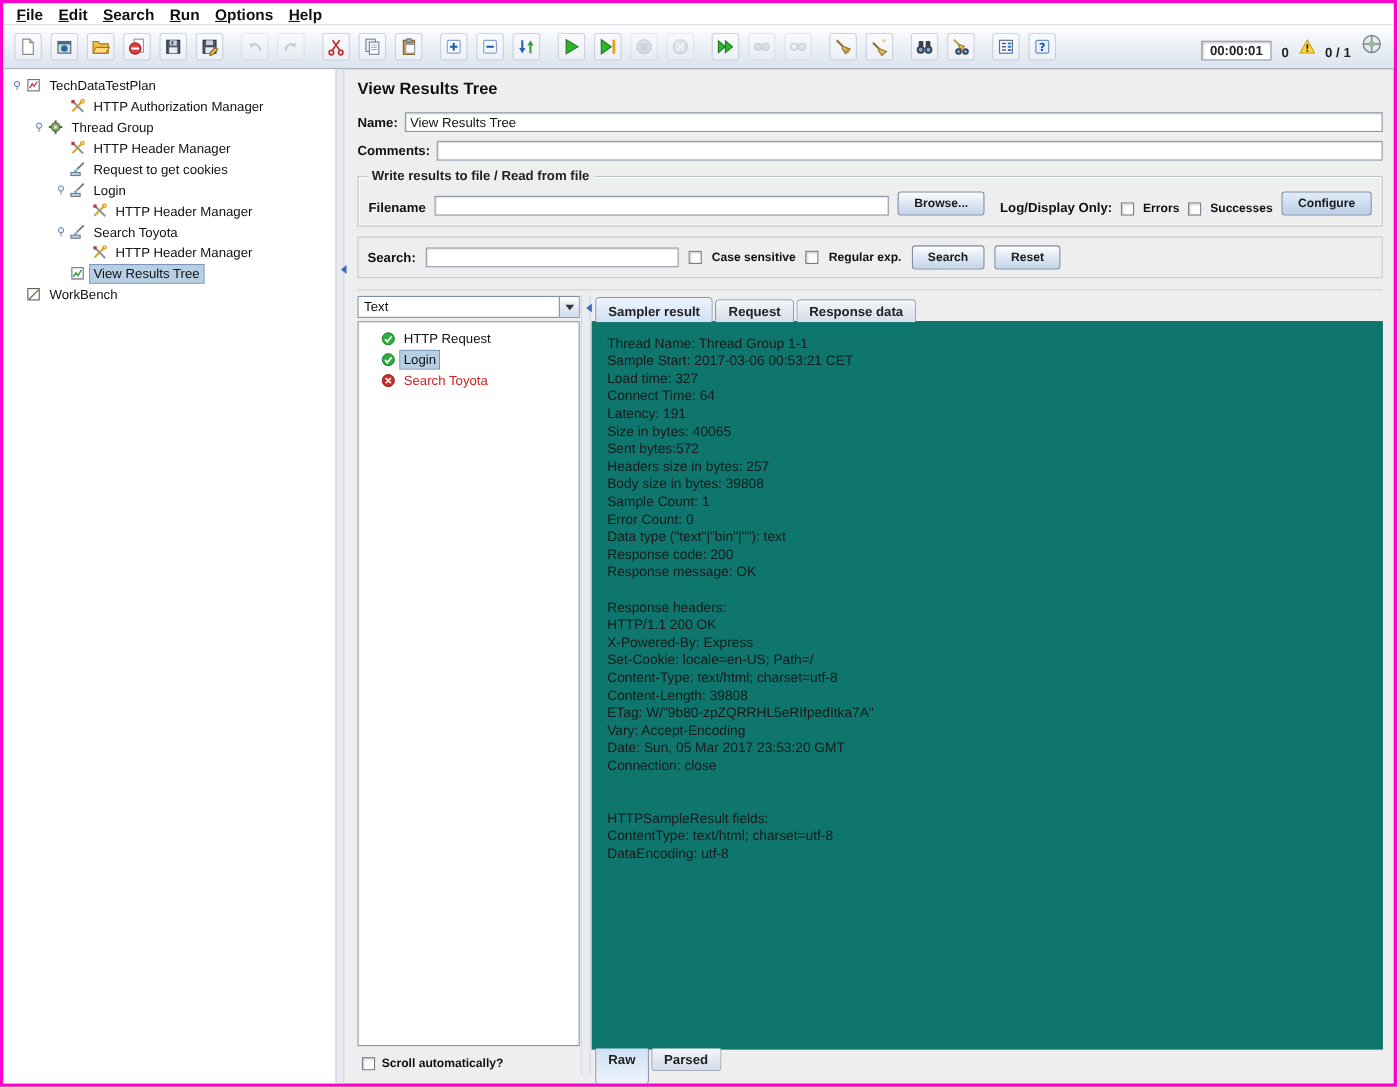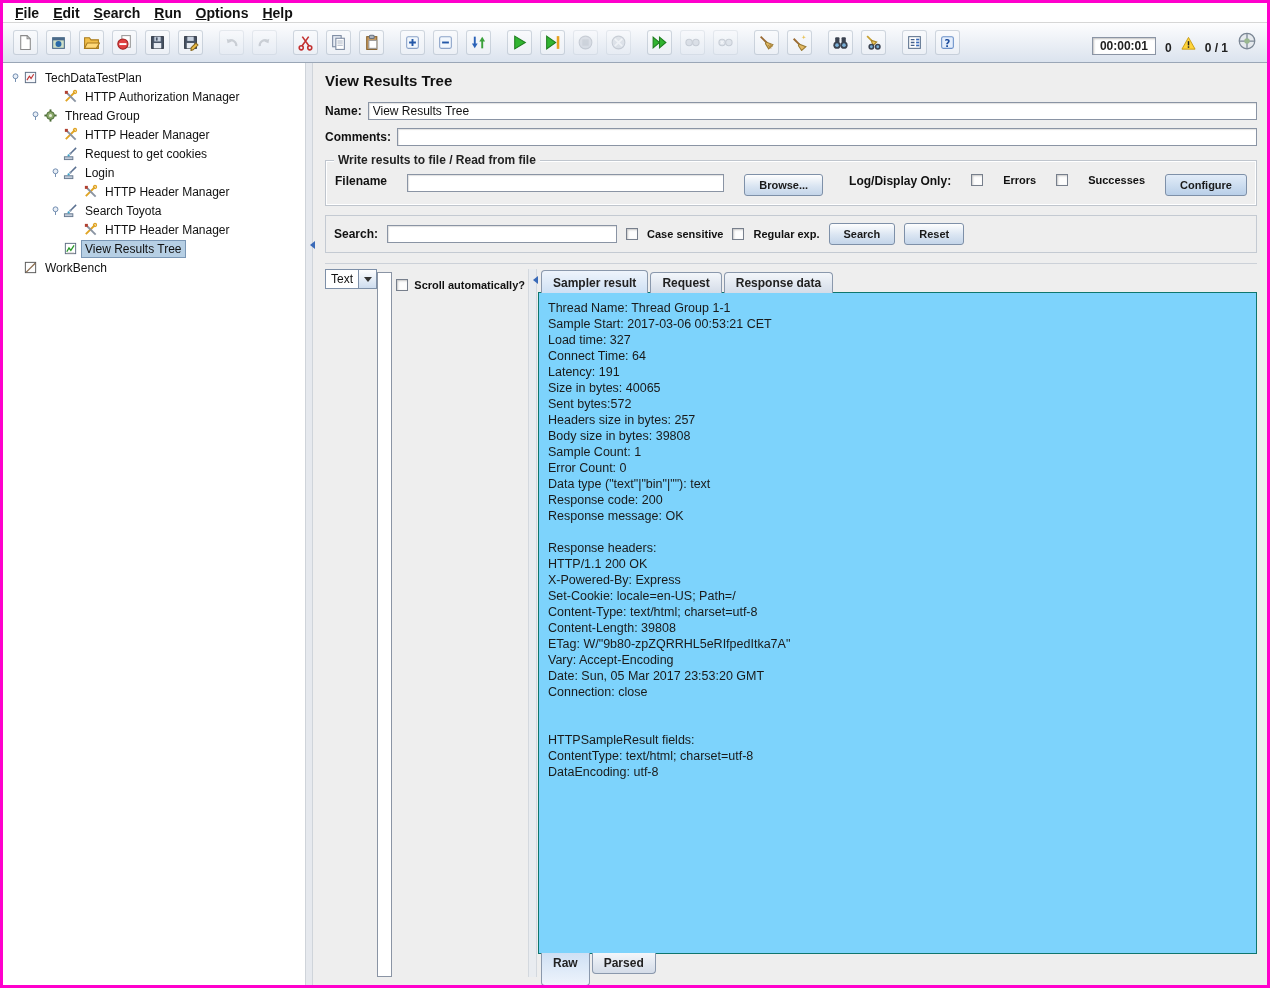--- a/index.html
+++ b/index.html
@@ -30,47 +30,47 @@
   .vsplit{width:8px;background:#e6e9ee;border-left:1px solid #cfd4da;border-right:1px solid #cfd4da;position:relative;flex:none}
   .vsplit::before{content:"";position:absolute;top:178px;left:0;border:4px solid transparent;border-right:5px solid #3a6ab8}
   
   .mainpanel{flex:1;display:flex;flex-direction:column;padding:6px 10px 8px 12px;min-width:0}
   .ptitle{font-size:15px;font-weight:bold;color:#111;margin:3px 0 9px}
   .frow{display:flex;align-items:center;margin:4px 0}
   .frow label{font-size:12px;font-weight:bold;margin-right:6px;white-space:nowrap;color:#111}
   .tf{flex:1;height:18px;border:1px solid #8a94a4;background:#fff;font:12px "Liberation Sans","DejaVu Sans",sans-serif;padding:0 4px;box-shadow:inset 1px 1px 1px rgba(0,0,0,.12);color:#111}
   .groupbox{position:relative;border:1px solid #bfc5cd;box-shadow:inset 1px 1px 0 #fff,inset -1px -1px 0 #fff;margin-top:10px;padding:13px 9px 9px}
   .gbtitle{position:absolute;top:-8px;left:8px;background:#eee;padding:0 4px;font-size:12px;font-weight:bold;color:#222}
-  .inline{display:flex;align-items:flex-start;gap:20px}
+  .inline{display:flex;align-items:flex-end;gap:8px}
   .btn{font-size:11px;font-weight:bold;color:#1a1a1a;padding:4px 14px;background:linear-gradient(#fefefe,#dae5f2 55%,#c4d5e9);border:1px solid #7e90a8;border-radius:3px;white-space:nowrap;cursor:default}
   .btn.primary{background:linear-gradient(#e2ecf8,#b9cfe8)}
   .cb{width:12px;height:12px;background:#fdfdfd;border:1px solid #777f8c;box-shadow:inset 1px 1px 2px rgba(0,0,0,.22);flex:none;display:inline-block}
   .cbl{font-size:11px;font-weight:bold;white-space:nowrap;color:#111}
   .searchpanel{margin-top:9px;border:1px solid #c4cad2;padding:7px 8px;display:flex;align-items:center;gap:9px}
   .sfield{width:230px;flex:none}
   
   .results{flex:1;display:flex;margin-top:10px;min-height:0;border-top:1px solid #ccd1d8;padding-top:5px}
-  .leftcol{width:202px;display:flex;flex-direction:row;min-height:0;flex:none}
+  .leftcol{width:202px;display:flex;flex-direction:column;min-height:0;flex:none}
   .combo{display:flex;height:20px;border:1px solid #7e90a8;background:#fff}
   .ctext{flex:1;font-size:12px;padding:2px 5px;color:#111}
   .cbtn{width:18px;background:linear-gradient(#fdfdfe,#cddcee);border-left:1px solid #7e90a8;display:flex;align-items:center;justify-content:center}
   .arrow-down{width:0;height:0;border:4px solid transparent;border-top:5px solid #333;margin-top:5px}
   .rtree{flex:1;background:#fff;border:1px solid #8a94a4;margin-top:3px;padding:5px 2px;overflow:hidden}
   .rrow{display:flex;align-items:center;height:19px;padding-left:18px;gap:4px}
   .rlabel{font-size:12px;padding:1px 3px;color:#111}
   .rlabel.error{color:#cc2222}
   .rlabel.sel{background:#b6cfe4;outline:1px solid #7a97b5}
   .scrollrow{height:26px;display:flex;align-items:center;gap:6px;padding:6px 2px 0 4px;flex:none}
   .minisplit{width:9px;position:relative;background:#e9ecf0;border-left:1px solid #d3d8de;border-right:1px solid #d3d8de;margin:0 1px;flex:none}
   .minisplit::before{content:"";position:absolute;top:7px;left:0;border:4px solid transparent;border-right:5px solid #3a6ab8}
   .rightcol{flex:1;display:flex;flex-direction:column;min-width:0}
   .tabsrow{display:flex;align-items:flex-end;height:23px;padding-left:3px;flex:none}
   .tab{font-size:12px;font-weight:bold;color:#222;padding:3px 11px;border:1px solid #8a98ac;border-bottom:none;border-radius:4px 4px 0 0;background:linear-gradient(#f3f6fa,#d4dce8);margin-right:2px;position:relative;top:1px;cursor:default}
   .tab.on{background:linear-gradient(#eef4fc,#cfe0f4);padding-top:5px;z-index:2}
-  .tabcontent{flex:1;background:#7dd3fc;border:1px solid #0f766e;min-height:0;overflow:hidden;padding:7px 6px 0 9px}
+  .tabcontent{flex:1;background:#0f766e;border:5px solid #0f766e;min-height:0;overflow:hidden;padding:7px 6px 0 9px}
   .tabcontent pre{margin:0;font:12.5px/16px "Liberation Sans","DejaVu Sans",sans-serif;color:#1a1a1a;white-space:pre-wrap}
   .tabsrow.bottom{align-items:flex-start;height:23px}
   .tabsrow.bottom .tab{border:1px solid #8a98ac;border-top:none;border-radius:0 0 4px 4px;top:-1px}
   .tabsrow.bottom .tab.on{background:linear-gradient(#cfe0f4,#eef4fc);padding-top:3px;padding-bottom:15px}
 </style>
 </head>
 <body>
 
 <div class="window" style="border-color: rgb(255, 0, 204);">
 

